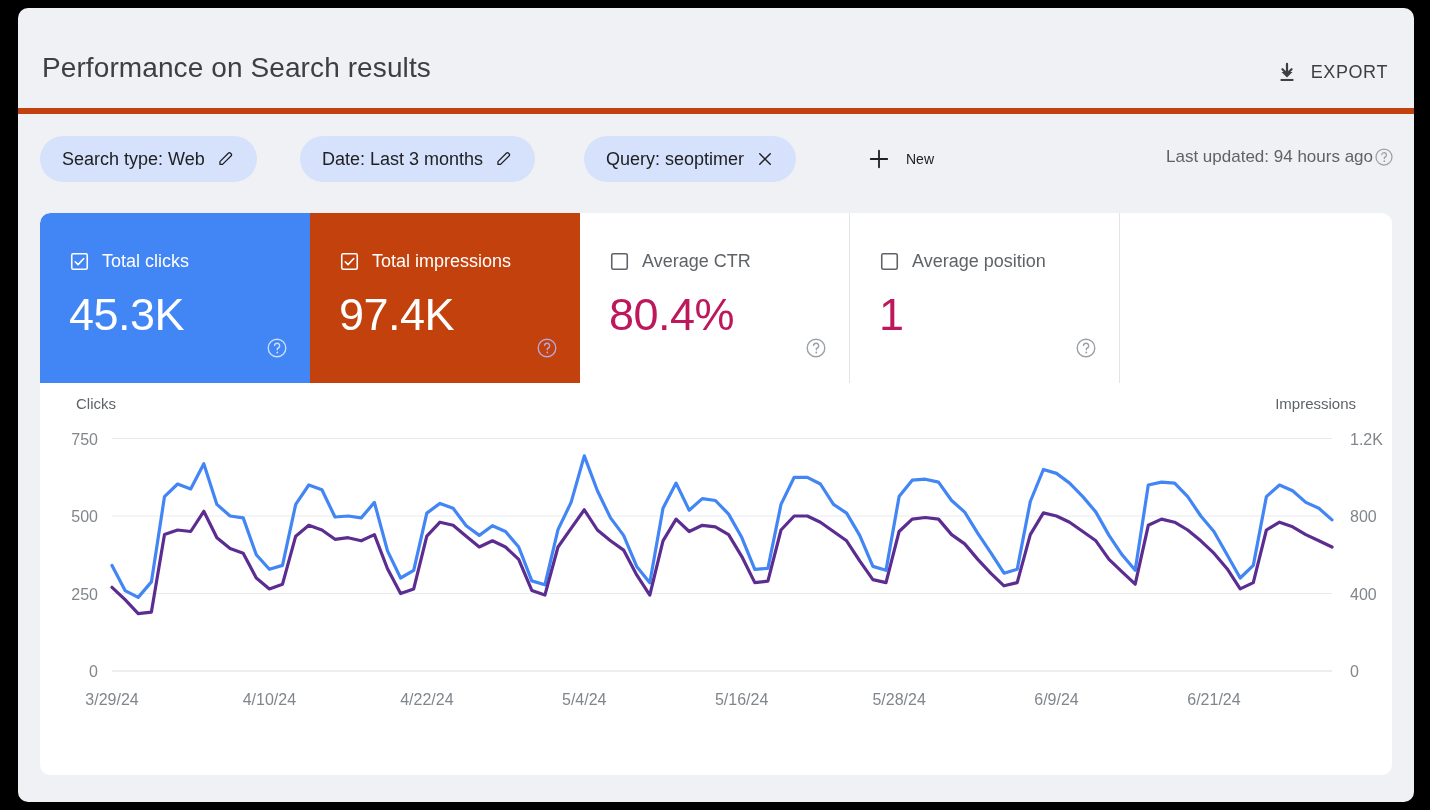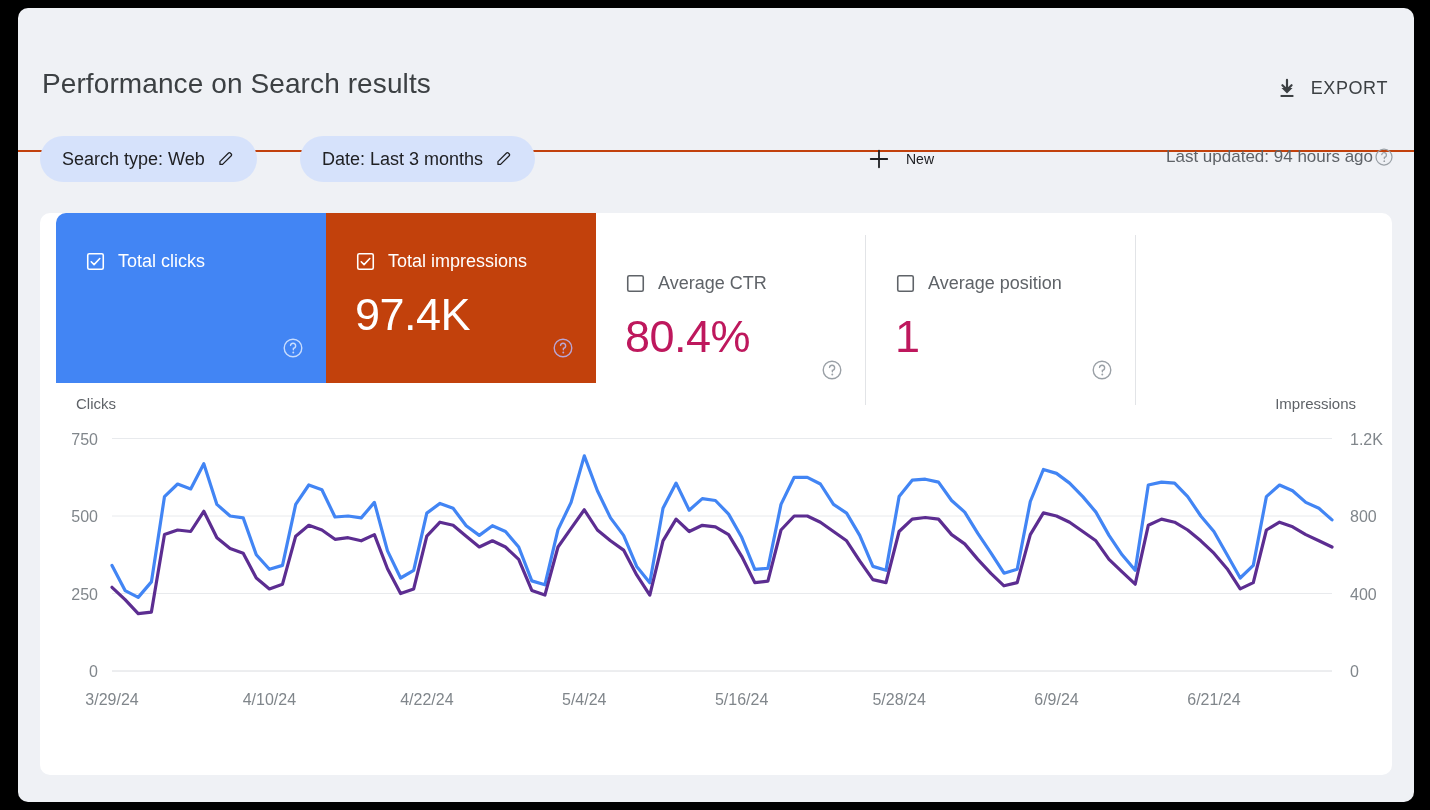--- a/index.html
+++ b/index.html
@@ -19,24 +19,24 @@
     width: 1396px;
     height: 794px;
     background: #eff1f5;
     border-radius: 10px;
     overflow: hidden;
   }
 
   
   #header {
     position: absolute;
-    left: 0; top: 16px;
+    left: 0; top: 0;
     width: 1396px;
-    height: 128px;
-    border-bottom: 2px solid #c2410c;
+    height: 106px;
+    border-bottom: 6px solid #c2410c;
   }
   #page-title {
     position: absolute;
     left: 24px;
     top: 44px;
     font-size: 28px;
     color: #3c4043;
     letter-spacing: .1px;
     white-space: nowrap;
   }
@@ -132,21 +132,20 @@
     overflow: hidden;
   }
 
   
   #metric-tiles {
     position: absolute;
     left: 0; top: 0;
     height: 170px;
     width: 1352px;
     display: flex;
-    padding-left: 16px;
   }
   .metric-tile {
     position: relative;
     width: 270px;
     height: 170px;
     border-right: 1px solid #e2e4e7;
     cursor: pointer;
     flex: none;
   }
   .metric-tile.selected { border-right: none; }
@@ -178,21 +177,21 @@
     white-space: nowrap;
   }
   .tile-help {
     position: absolute;
     right: 22px;
     bottom: 20px;
   }
 
   .tile-clicks       { background: #4285f4; }
   .tile-impressions  { background: #c2410c; }
-  .tile-plain        { background: #ffffff; margin-top: 22px; }
+  .tile-plain        { background: #ffffff; }
 
   .tile-clicks .tile-label, .tile-clicks .tile-value,
   .tile-impressions .tile-label, .tile-impressions .tile-value { color: #ffffff; }
   .tile-plain .tile-label { color: #5f6368; }
   .tile-plain .tile-value { color: #be185d; }
 
   
   #chart-area {
     position: absolute;
     left: 0;
@@ -240,20 +239,28 @@
 
     <div class="chip" id="chip-date">
       <span class="chip-label">Date: Last 3 months</span>
       <span>
         <svg class="chip-edit-icon" viewBox="0 0 24 24" aria-hidden="true">
           <path d="M4 19.2 h3.4 L19 7.6 a1.6 1.6 0 0 0 0-2.3 l-1.3-1.3 a1.6 1.6 0 0 0-2.3 0 L3.9 15.5 z" fill="none" stroke="#202124" stroke-width="1.7" stroke-linejoin="round"></path>
         </svg>
       </span>
     </div>
 
+    <div class="chip" id="chip-query">
+      <span class="chip-label">Query: seoptimer</span>
+      <span>
+        <svg class="chip-close-icon" viewBox="0 0 24 24" aria-hidden="true">
+          <path d="M5 5 L19 19 M19 5 L5 19" fill="none" stroke="#202124" stroke-width="1.9" stroke-linecap="round"></path>
+        </svg>
+      </span>
+    </div>
 
     <div id="new-filter-button">
       <span>
         <svg class="plus-icon" viewBox="0 0 24 24" aria-hidden="true">
           <path d="M12 3 v18 M3 12 h18" fill="none" stroke="#202124" stroke-width="2" stroke-linecap="round"></path>
         </svg>
       </span>
       <span class="label">New</span>
     </div>
 
@@ -276,20 +283,21 @@
       <div class="metric-tile tile-clicks selected">
         <div class="tile-head">
           <span>
             <svg class="tile-check" viewBox="0 0 24 24" aria-hidden="true">
               <rect x="2.2" y="2.2" width="19.6" height="19.6" rx="2" fill="none" stroke="#ffffff" stroke-width="2"></rect>
               <path d="M6.6 12.3 l3.6 3.6 l7.2 -7.6" fill="none" stroke="#ffffff" stroke-width="2" stroke-linecap="round" stroke-linejoin="round"></path>
             </svg>
           </span>
           <span class="tile-label">Total clicks</span>
         </div>
+        <div class="tile-value">45.3K</div>
         <span class="tile-help">
           <svg width="22" height="22" viewBox="0 0 24 24" aria-hidden="true">
             <circle cx="12" cy="12" r="9.6" fill="none" stroke="#c9ddfd" stroke-width="1.5"></circle>
             <path d="M9.3 9.2 a2.8 2.8 0 1 1 3.1 3.2 v1.5" fill="none" stroke="#c9ddfd" stroke-width="1.5" stroke-linecap="round"></path>
             <circle cx="12.3" cy="17" r="1.05" fill="#c9ddfd"></circle>
           </svg>
         </span>
       </div>
 
       <div class="metric-tile tile-impressions selected">

